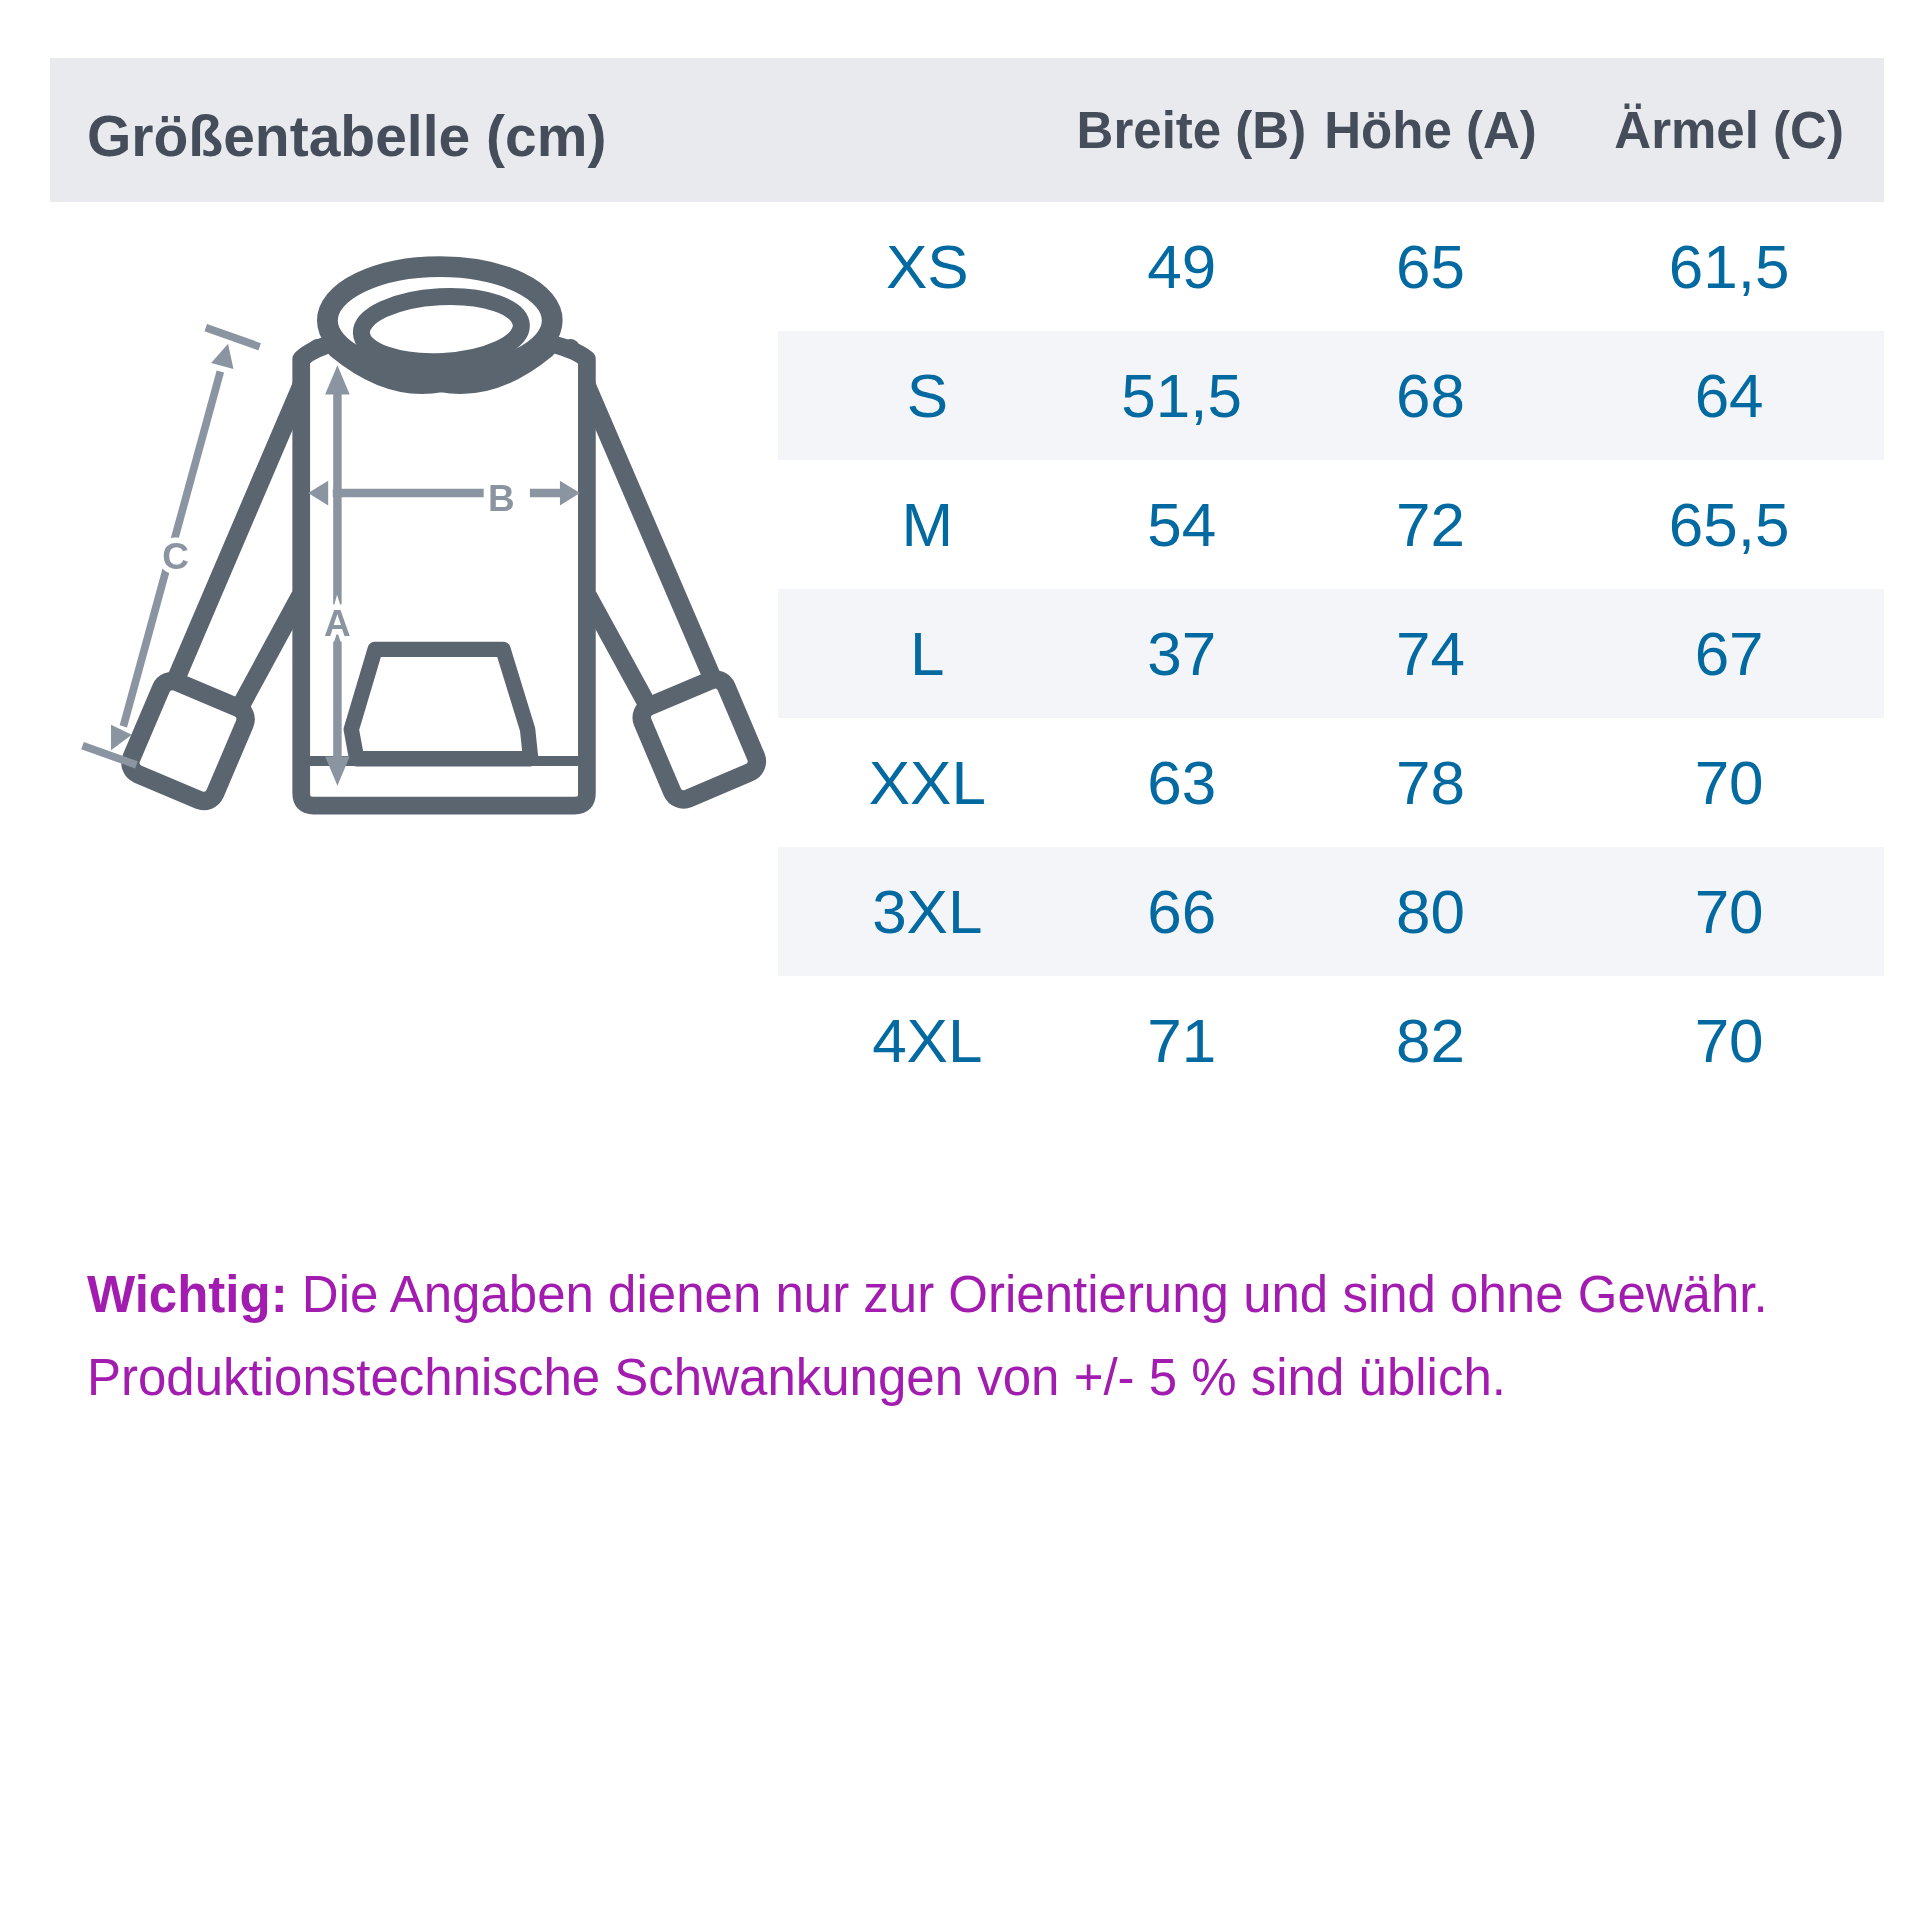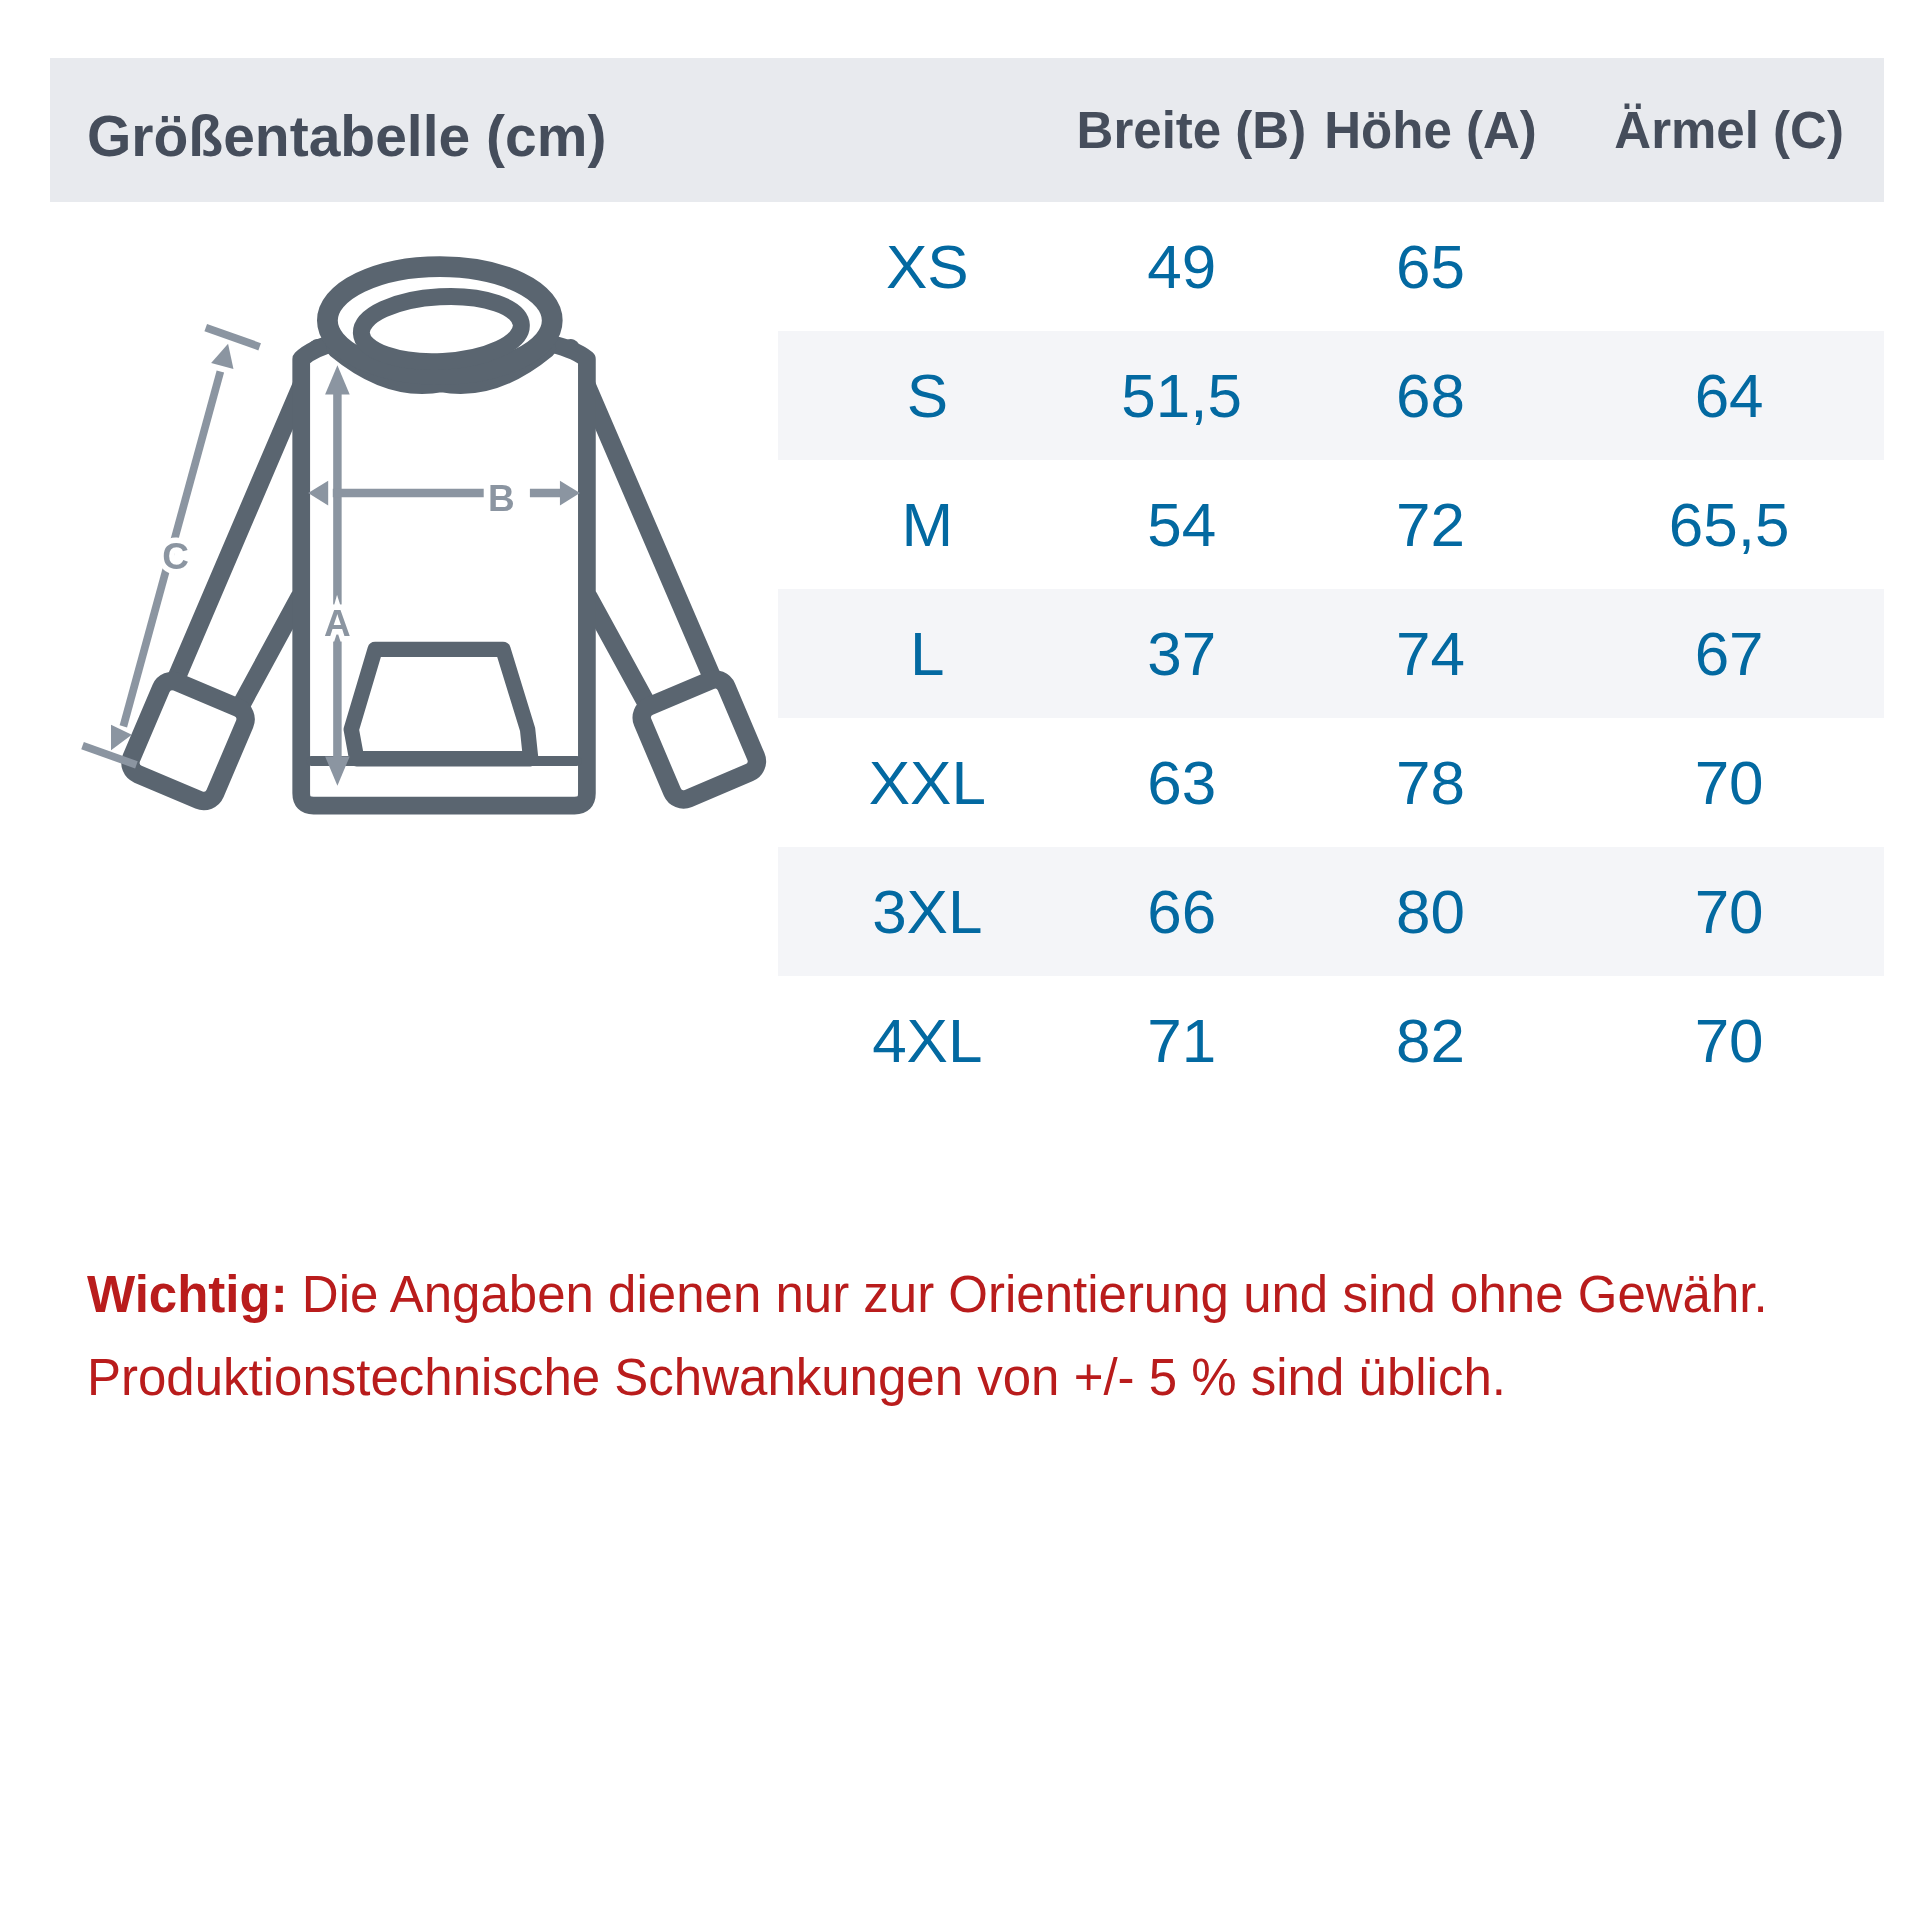--- a/index.html
+++ b/index.html
@@ -39,21 +39,21 @@
   .outline-fill{stroke:#5a6570;fill:#ffffff;stroke-linecap:round;stroke-linejoin:round;}
   .measure{stroke:#8b95a1;fill:none;stroke-linecap:butt;}
   .measure-head{fill:#8b95a1;stroke:none;}
   .measure-label{
     font-family:"Liberation Sans", sans-serif;font-size:48px;fill:#8b95a1;
     stroke:#ffffff;stroke-width:14px;paint-order:stroke;text-anchor:middle;font-weight:bold;
   }
   
   .footer{
     position:absolute;left:87px;top:1254px;width:1795px;
-    font-size:51px;line-height:1.62;color:#b91c1c;
+    font-size:51px;line-height:1.62;color:#a21caf;
   }
   .footer b{font-weight:bold;}
 </style>
 </head>
 <body>
 
 <div class="header">
   <div class="title">Größentabelle (cm)</div>
   <div class="hcols">
     <div class="hcol"></div>
@@ -61,20 +61,21 @@
     <div class="hcol">Höhe (A)</div>
     <div class="hcol">Ärmel (C)</div>
   </div>
 </div>
 
 <div class="rows">
   <div class="row">
     <div class="cell size">XS</div>
     <div class="cell val">49</div>
     <div class="cell val">65</div>
+    <div class="cell val">61,5</div>
   </div>
   <div class="row">
     <div class="cell size">S</div>
     <div class="cell val">51,5</div>
     <div class="cell val">68</div>
     <div class="cell val">64</div>
   </div>
   <div class="row">
     <div class="cell size">M</div>
     <div class="cell val">54</div>

